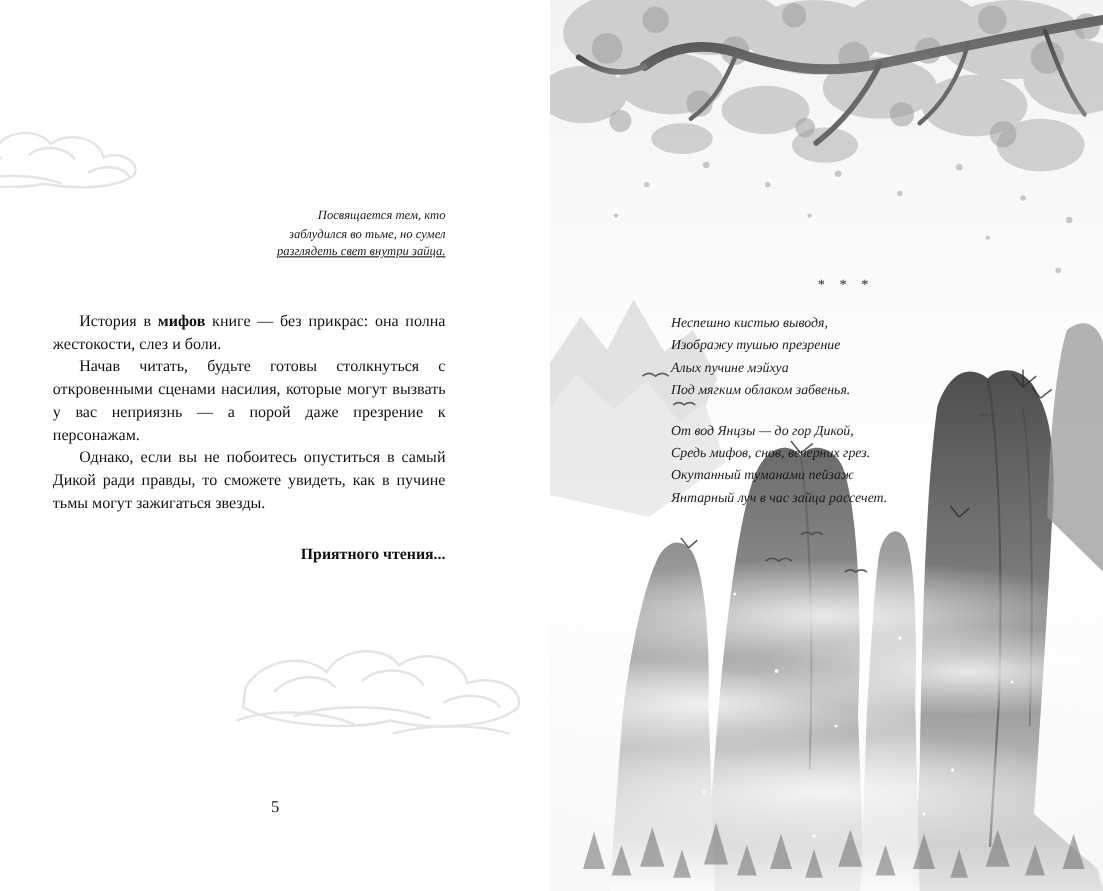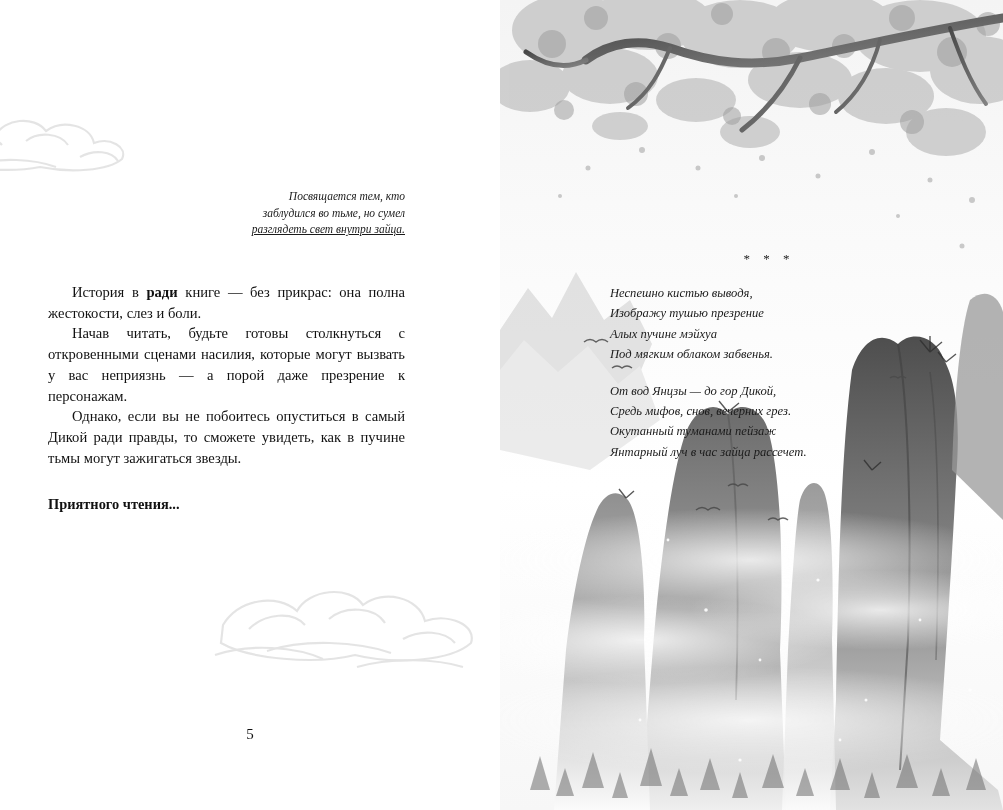--- a/index.html
+++ b/index.html
@@ -68,21 +68,21 @@
     color: #111111;
     text-align: justify;
   }
   .body-text p {
     margin: 0 0 0 0;
     text-indent: 24px;
   }
   .body-text p.closing {
     margin-top: 26px;
     text-indent: 0;
-    text-align: left;
+    text-align: right;
     font-weight: bold;
     font-size: 14.4px;
   }
   .page-number {
     position: absolute;
     left: 0;
     right: 0;
     top: 726px;
     text-align: center;
     font-size: 15px;
@@ -177,21 +177,21 @@
       </g>
     </svg>
 
     <div class="dedication">
       <div>Посвящается тем, кто</div>
       <div>заблудился во тьме, но сумел</div>
       <div class="underline">разглядеть свет внутри зайца.</div>
     </div>
 
     <div class="body-text">
-      <p>История в <b>ради</b> книге — без прикрас: она полна жестокости, слез и боли.</p>
+      <p>История в <b>мифов</b> книге — без прикрас: она полна жестокости, слез и боли.</p>
       <p>Начав читать, будьте готовы столкнуться с откровенными сценами насилия, которые могут вызвать у вас неприязнь — а порой даже презрение к персонажам.</p>
       <p>Однако, если вы не побоитесь опуститься в самый Дикой ради правды, то сможете увидеть, как в пучине тьмы могут зажигаться звезды.</p>
       <p class="closing">Приятного чтения...</p>
     </div>
 
     <div class="page-number">5</div>
   </div>
 
   <div class="page-right">
     <div class="ink-sky"></div>

